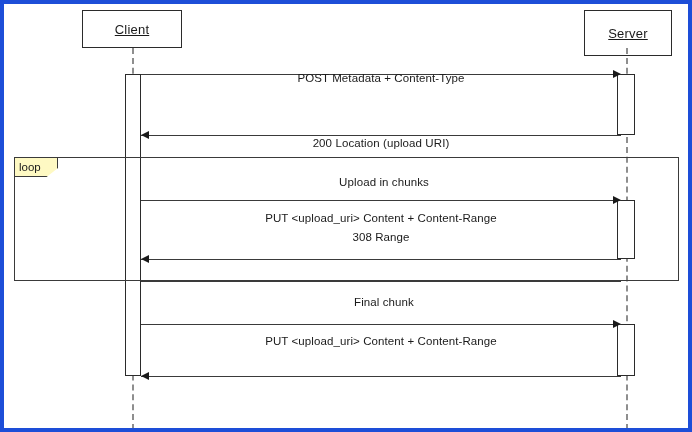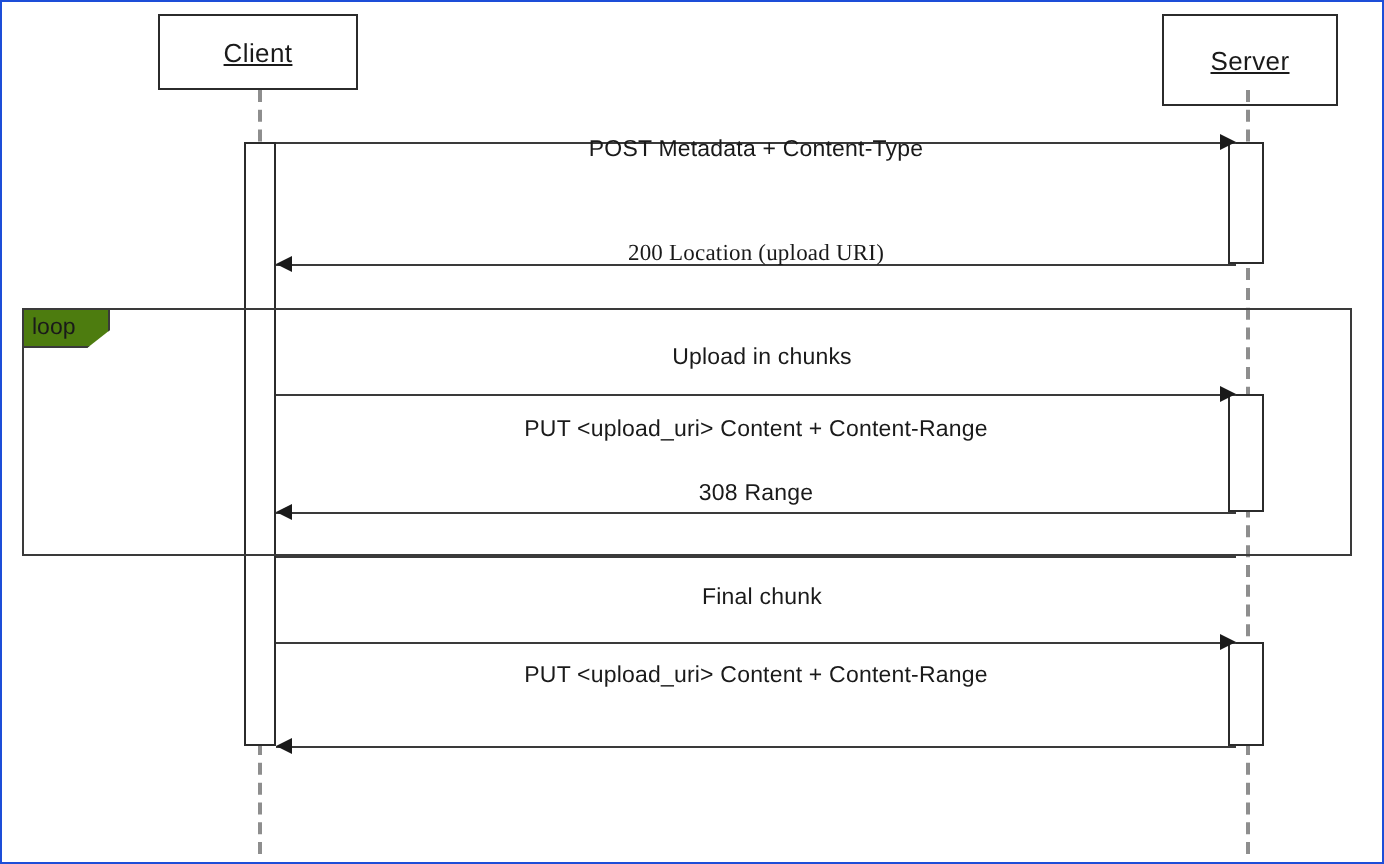--- a/index.html
+++ b/index.html
@@ -10,21 +10,21 @@
   }
   body {
     font-family: "Liberation Sans", sans-serif;
   }
 
   #canvas {
     position: relative;
     width: 692px;
     height: 432px;
     background: #ffffff;
-    border: 1px solid #1d4ed8;
+    border: 4px solid #1d4ed8;
     box-sizing: border-box;
     overflow: hidden;
   }
 
   
   .lifeline-head {
     position: absolute;
     background: #ffffff;
     border: 1px solid #2b2b2b;
     box-sizing: border-box;
@@ -92,21 +92,21 @@
 
   
   .fragment {
     position: absolute;
     border: 1px solid #3a3a3a;
     box-sizing: border-box;
     background: transparent;
   }
   .fragment-tag {
     position: absolute;
-    background: #4d7c0f;
+    background: #fef9c3;
     border: 1px solid #3a3a3a;
     box-sizing: border-box;
     display: flex;
     align-items: center;
     padding-left: 4px;
     font-size: 11.5px;
     color: #1a1a1a;
     clip-path: polygon(0 0, 100% 0, 100% 55%, 74% 100%, 0 100%);
   }
 </style>
@@ -137,31 +137,31 @@
     <span>loop</span>
   </div>
 
 
   <div class="msg-line" style="left:137px; top:70px; width:480px;"></div>
   <div class="arrowhead right" style="left:609px; top:66px;"></div>
   <div class="msg-label" style="left:137px; top:68px; width:480px;">POST Metadata + Content-Type</div>
 
   <div class="msg-line" style="left:137px; top:131px; width:480px;"></div>
   <div class="arrowhead left" style="left:137px; top:127px;"></div>
-  <div class="msg-label" style="left:137px; top:120px; width:480px;font-family:Liberation Serif, serif;">200 Location (upload URI)</div>
+  <div class="msg-label" style="left:137px; top:133px; width:480px;">200 Location (upload URI)</div>
 
   <div class="msg-label" style="left:137px; top:172px; width:486px;">Upload in chunks</div>
 
   <div class="msg-line" style="left:137px; top:196px; width:480px;"></div>
   <div class="arrowhead right" style="left:609px; top:192px;"></div>
   <div class="msg-label" style="left:137px; top:208px; width:480px;">PUT &lt;upload_uri&gt; Content + Content-Range</div>
 
   <div class="msg-line" style="left:137px; top:255px; width:480px;"></div>
   <div class="arrowhead left" style="left:137px; top:251px;"></div>
-  <div class="msg-label" style="left:137px; top:240px; width:480px;">308 Range</div>
+  <div class="msg-label" style="left:137px; top:227px; width:480px;">308 Range</div>
 
   <div class="sep-line" style="left:137px; top:277px; width:480px;"></div>
 
   <div class="msg-label" style="left:137px; top:292px; width:486px;">Final chunk</div>
 
   <div class="msg-line" style="left:137px; top:320px; width:480px;"></div>
   <div class="arrowhead right" style="left:609px; top:316px;"></div>
   <div class="msg-label" style="left:137px; top:331px; width:480px;">PUT &lt;upload_uri&gt; Content + Content-Range</div>
 
   <div class="msg-line" style="left:137px; top:372px; width:480px;"></div>

